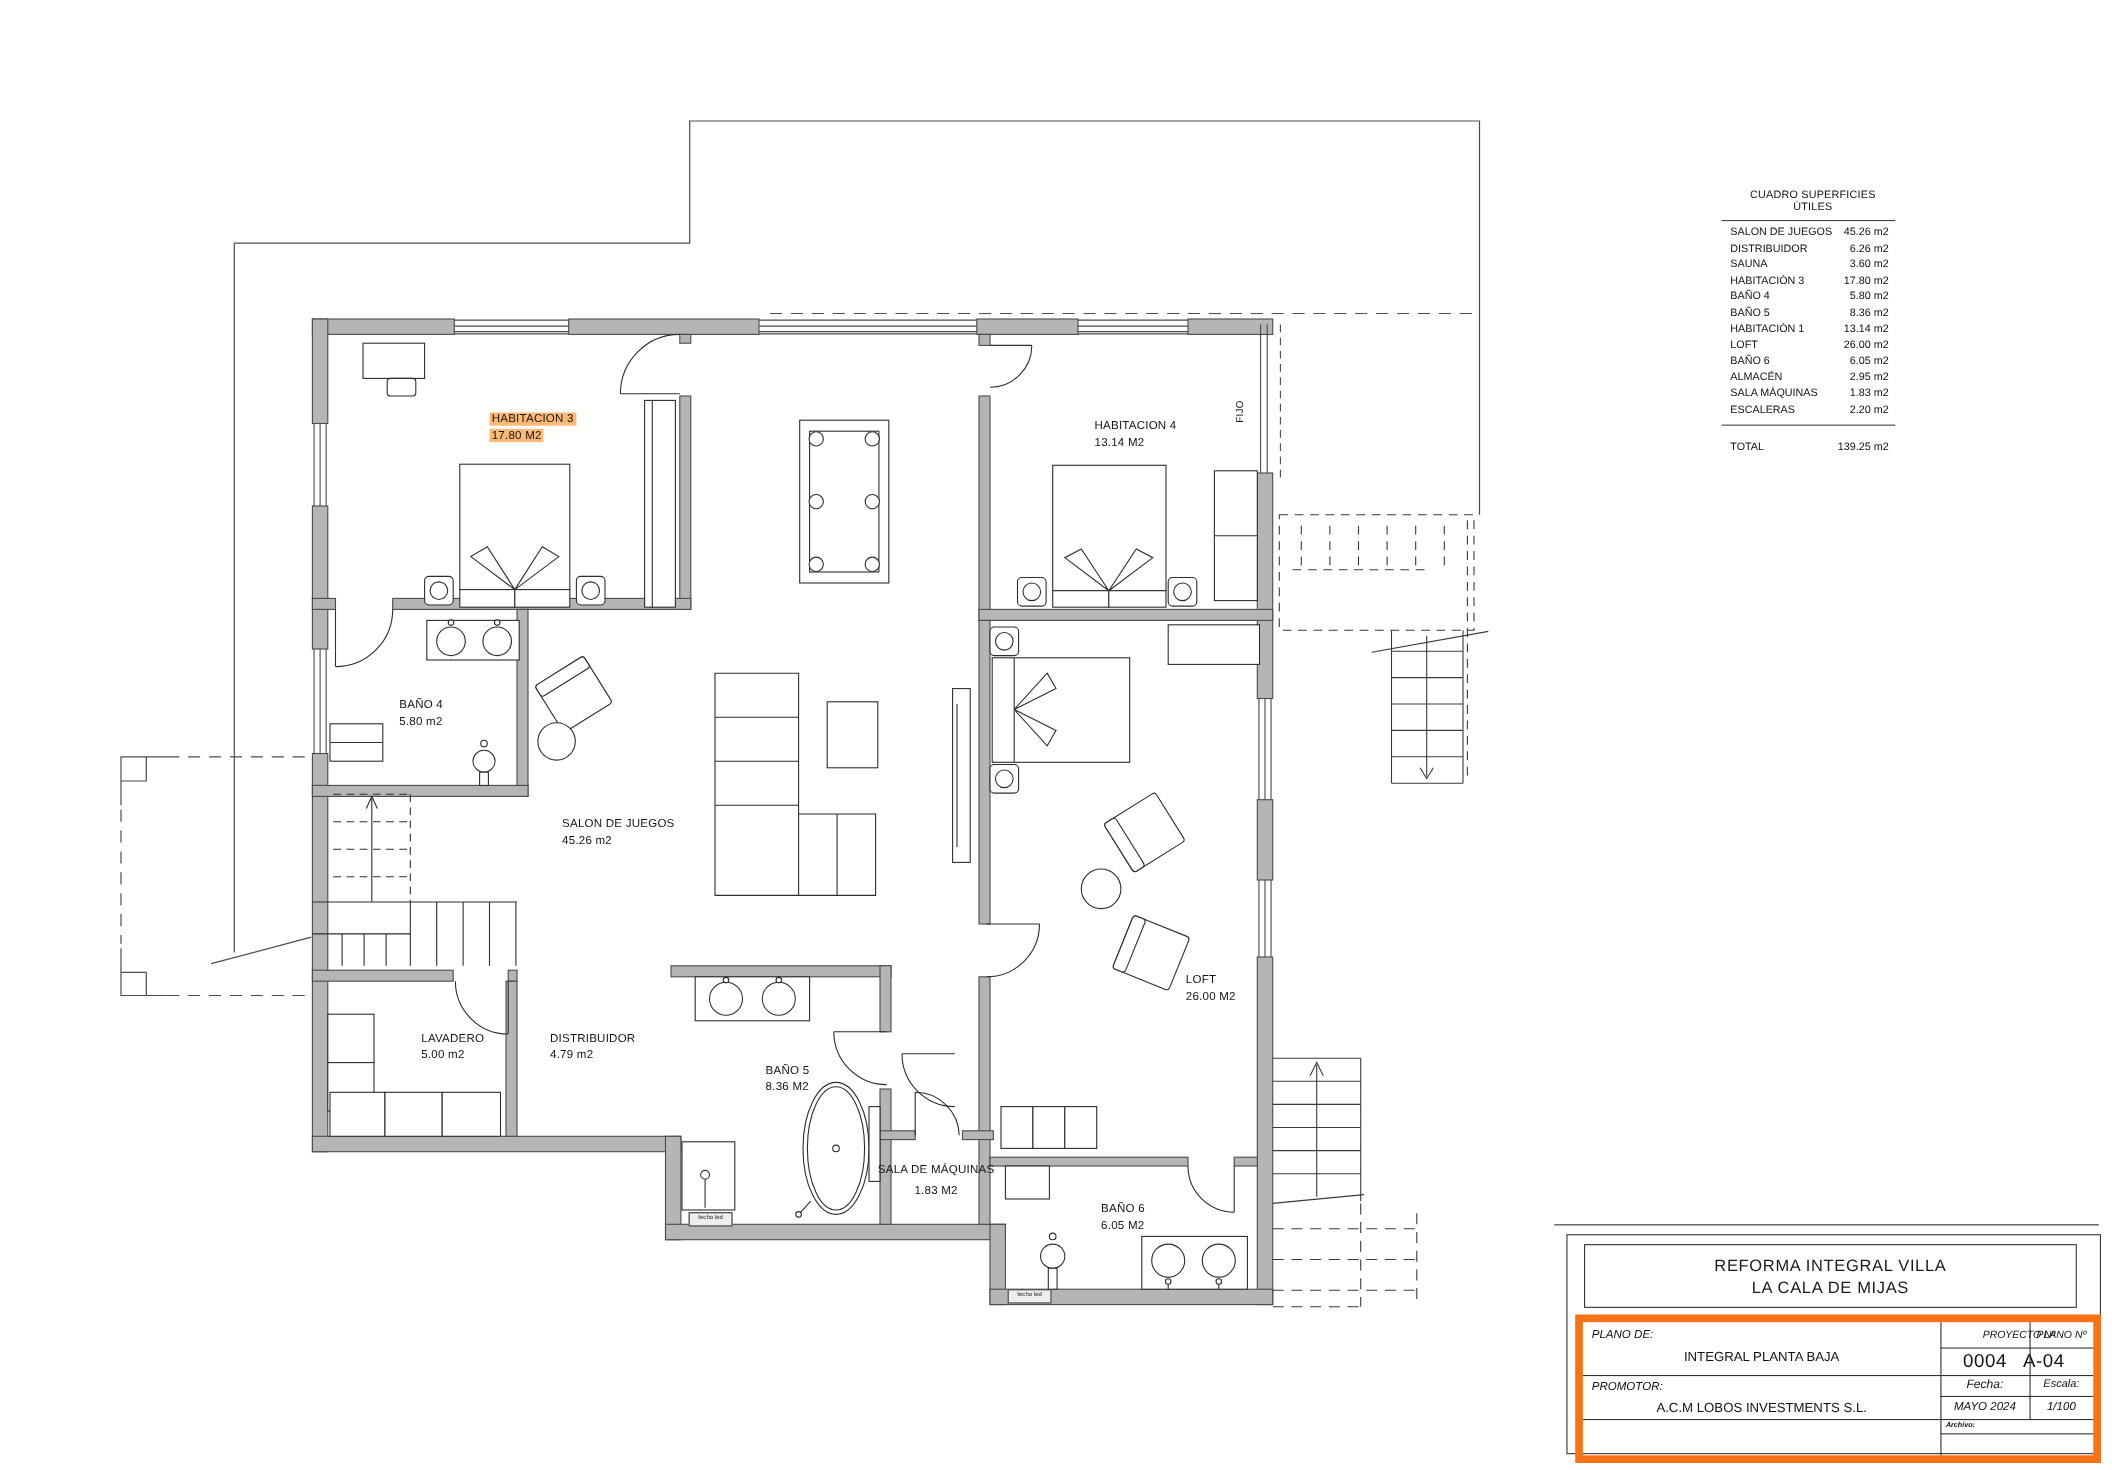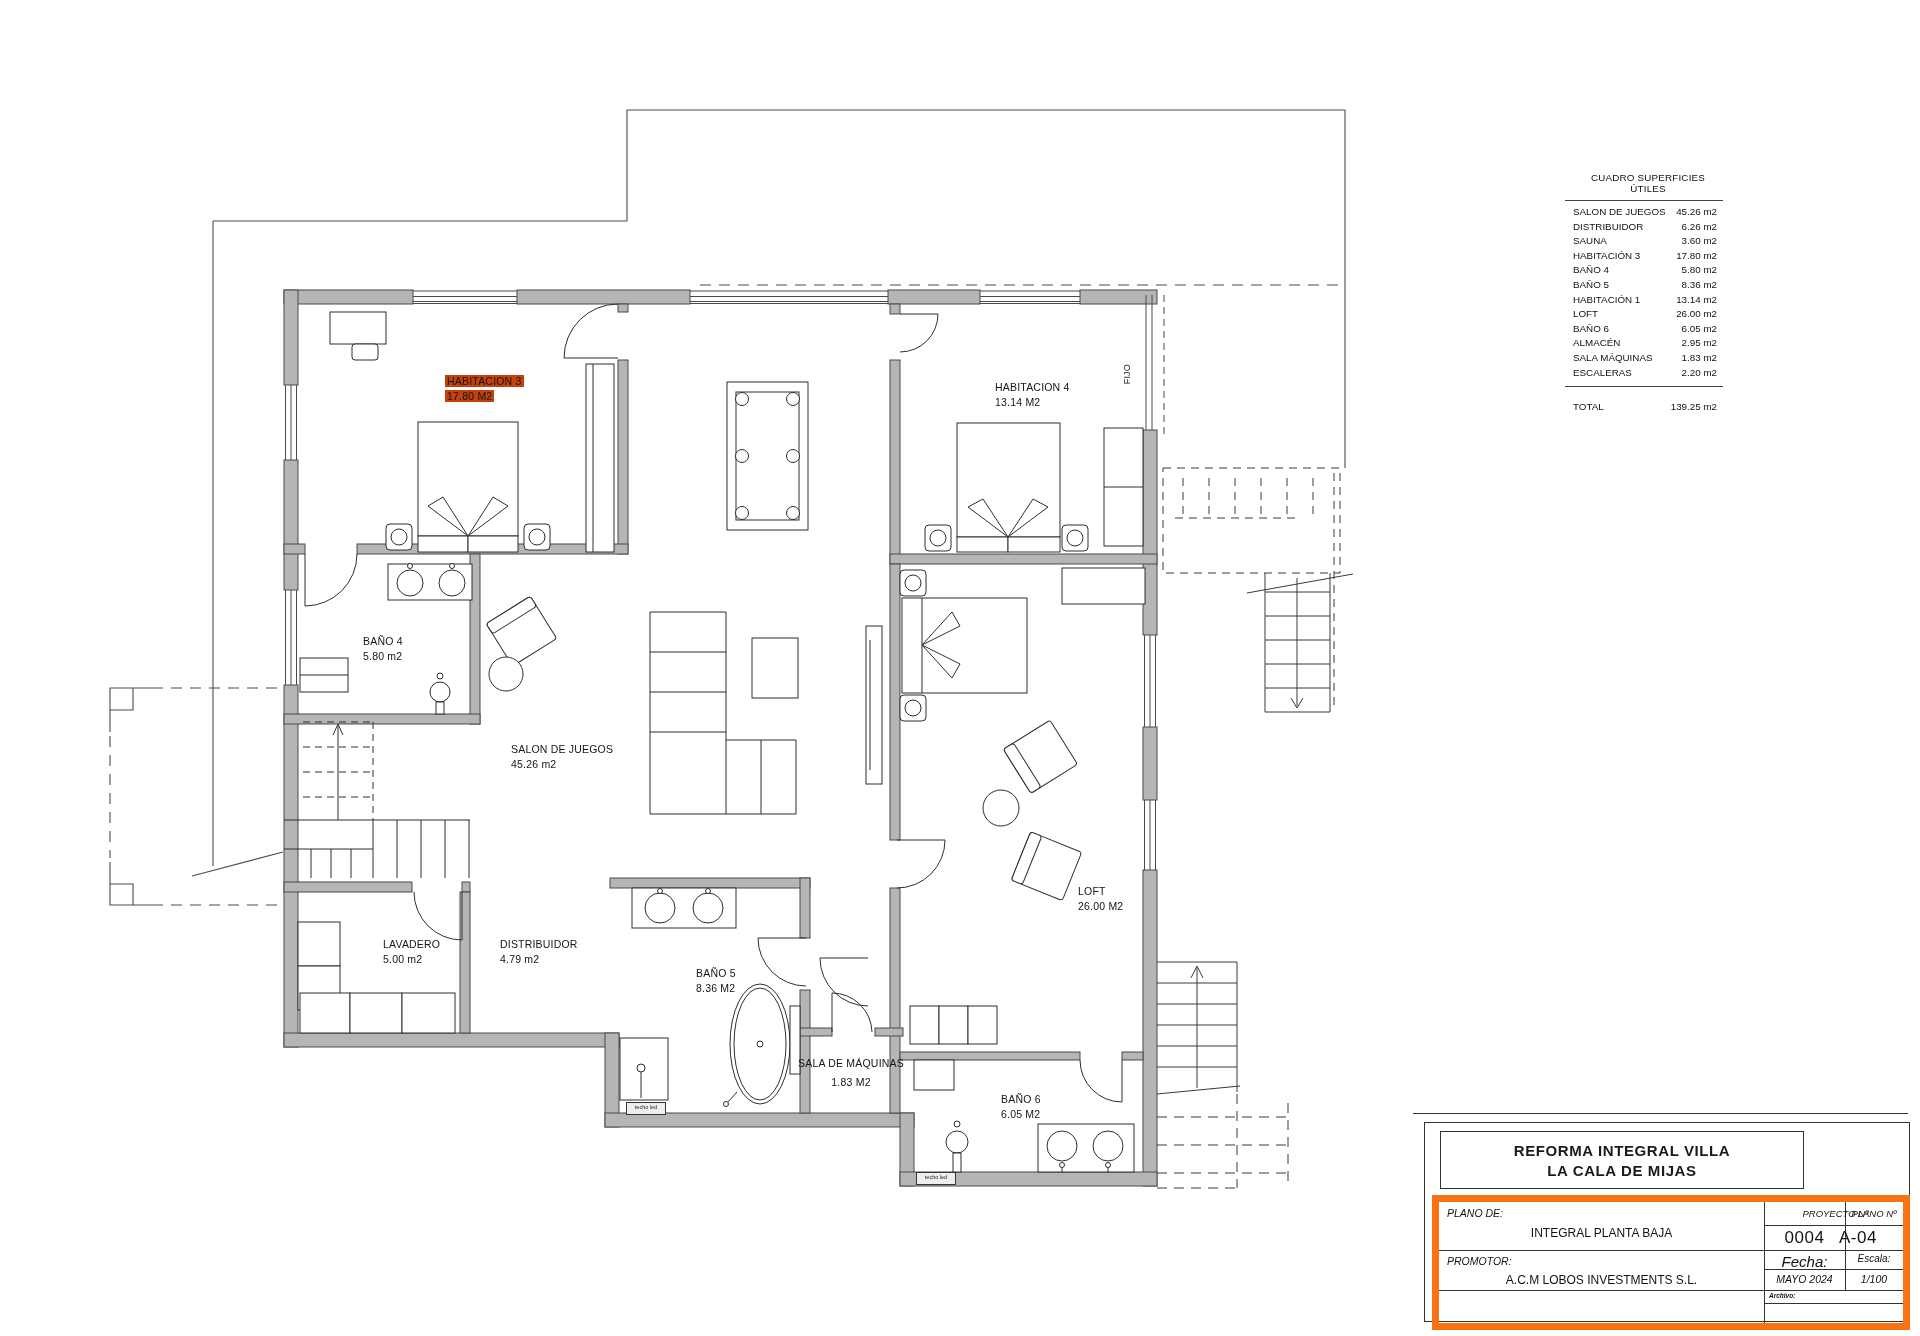--- a/index.html
+++ b/index.html
@@ -3,39 +3,39 @@
 <meta charset="utf-8">
 <style>
   html,body{margin:0;padding:0;}
   body{
     width:1920px;height:1336px;position:relative;overflow:hidden;background:#ffffff;
     font-family:"Liberation Sans", sans-serif;color:#1a1a1a;
   }
   svg{position:absolute;left:0;top:0;}
   .lbl{position:absolute;font-size:10.5px;line-height:15px;letter-spacing:.2px;color:#141414;white-space:nowrap;}
   .lbl.center{text-align:center;white-space:normal;}
-  .hl span{background:#c2410c;padding:0 2px;}
+  .hl span{background:#fdba74;padding:0 2px;}
   .tiny-box{
     position:absolute;border:1px solid #333;background:#eee;color:#222;
     font-size:5.5px;line-height:9px;text-align:center;overflow:hidden;
   }
   .vert{writing-mode:vertical-rl;transform:rotate(180deg);}
   
   .stable{position:absolute;left:1565px;top:172px;width:158px;font-size:9.8px;color:#111;}
   .stable .ttl{padding:0 0 6px 8px;letter-spacing:.2px;text-align:center;}
   .stable .rule{border-top:1.6px solid #444;}
   .stable .rows{padding:4px 6px 6px 8px;}
   .stable .srow{display:flex;justify-content:space-between;height:14.6px;line-height:14.6px;}
   .stable .trow{display:flex;justify-content:space-between;padding:12px 6px 0 8px;height:16px;line-height:16px;}
   
   .tb-line{position:absolute;background:#333;}
   .tb-box{position:absolute;border:1px solid #333;}
   .tb-title{
-    position:absolute;left:1440px;top:1131px;width:364px;height:58px;border:1px solid #333;
-    text-align:center;font-size:15px;line-height:20px;letter-spacing:.6px;padding-top:9px;box-sizing:border-box;font-weight:bold;
+    position:absolute;left:1440px;top:1131px;width:448px;height:58px;border:1px solid #333;
+    text-align:center;font-size:15px;line-height:20px;letter-spacing:.6px;padding-top:9px;box-sizing:border-box;
   }
   .tb-grid{position:absolute;left:1432px;top:1195px;width:464px;height:121px;border:7px solid #f97316;}
   .tb-grid .cell-lbl{position:absolute;font-style:italic;font-size:10.5px;color:#111;}
   .tb-grid .cell-val{position:absolute;font-size:12px;color:#111;}
   .tb-grid .big{font-size:17px;letter-spacing:.5px;}
   .tb-grid .ctr{text-align:center;}
   .line-h{position:absolute;height:0;border-top:1px solid #333;}
   .line-v{position:absolute;width:0;border-left:1px solid #333;}
 </style>
 </head>
@@ -456,19 +456,19 @@
   <div class="cell-lbl" style="left:8px;top:5px;">PLANO  DE:</div>
   <div class="cell-val ctr" style="left:0;top:24px;width:325px;">INTEGRAL PLANTA BAJA</div>
   <div class="cell-lbl" style="left:8px;top:53px;">PROMOTOR:</div>
   <div class="cell-val ctr" style="left:0;top:71px;width:325px;">A.C.M LOBOS INVESTMENTS S.L.</div>
 
   <div class="cell-lbl ctr" style="left:325px;top:6px;width:81px;font-size:9.5px;margin-left:31px;">PROYECTO  Nº</div>
   <div class="cell-lbl ctr" style="left:406px;top:6px;width:58px;font-size:9.5px;">PLANO  Nº</div>
   <div class="cell-val ctr big" style="left:325px;top:26px;width:81px;">0004</div>
   <div class="cell-val ctr big" style="left:390px;top:26px;width:58px;">A-04</div>
 
-  <div class="cell-lbl ctr" style="left:325px;top:51px;width:81px;font-size:15px;">Fecha:</div>
+  <div class="cell-lbl ctr" style="left:325px;top:51px;width:81px;font-size:11px;">Fecha:</div>
   <div class="cell-lbl ctr" style="left:406px;top:51px;width:58px;font-size:10px;">Escala:</div>
   <div class="cell-lbl ctr" style="left:325px;top:71px;width:81px;font-size:10.5px;">MAYO  2024</div>
   <div class="cell-lbl ctr" style="left:406px;top:71px;width:58px;font-size:10.5px;">1/100</div>
 
   <div class="cell-lbl" style="left:330px;top:90px;font-size:6.5px;font-weight:bold;">Archivo:</div>
 </div>
 
 </body></html>

